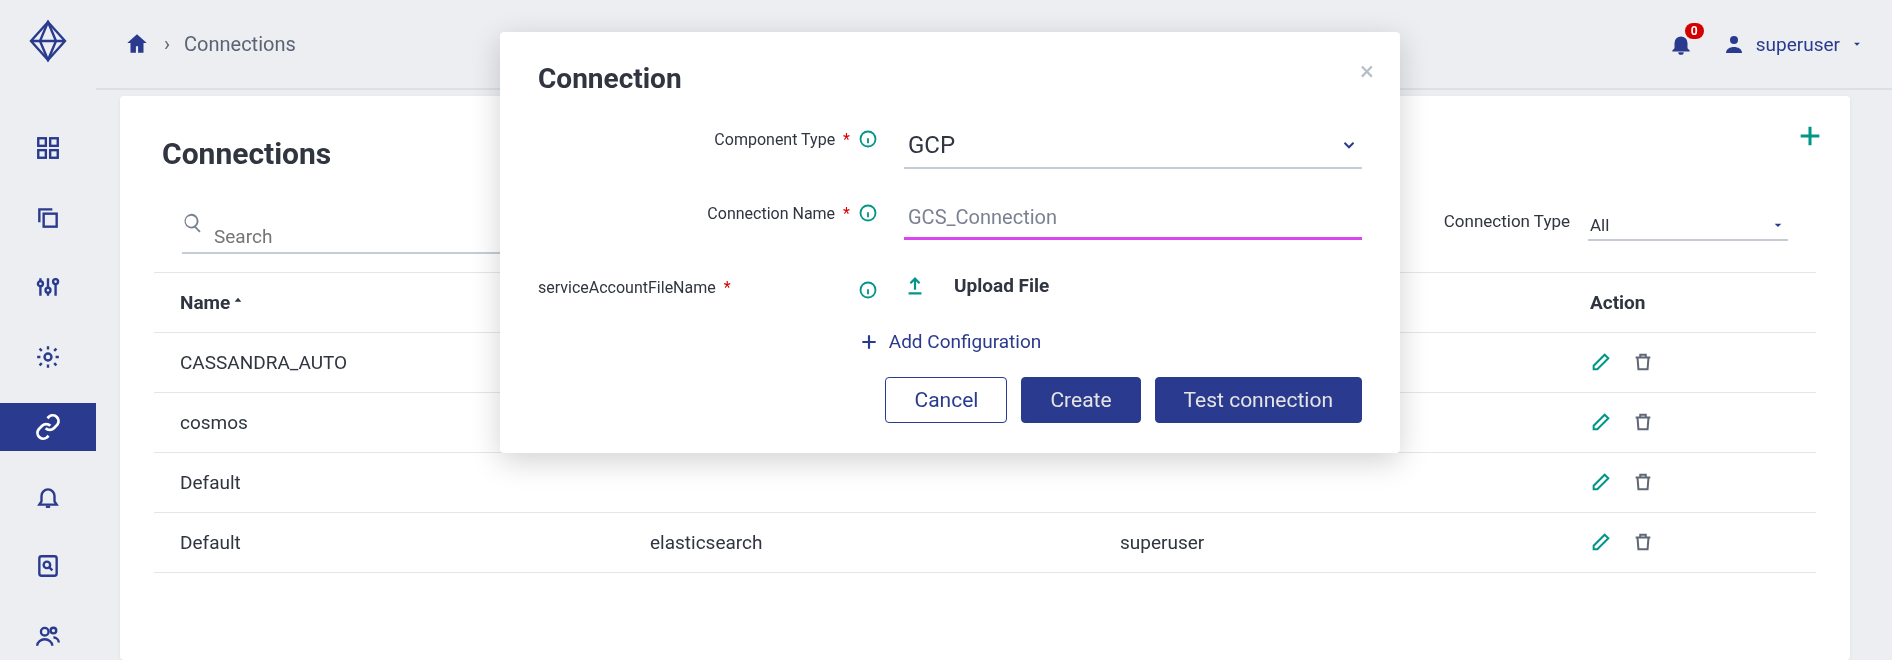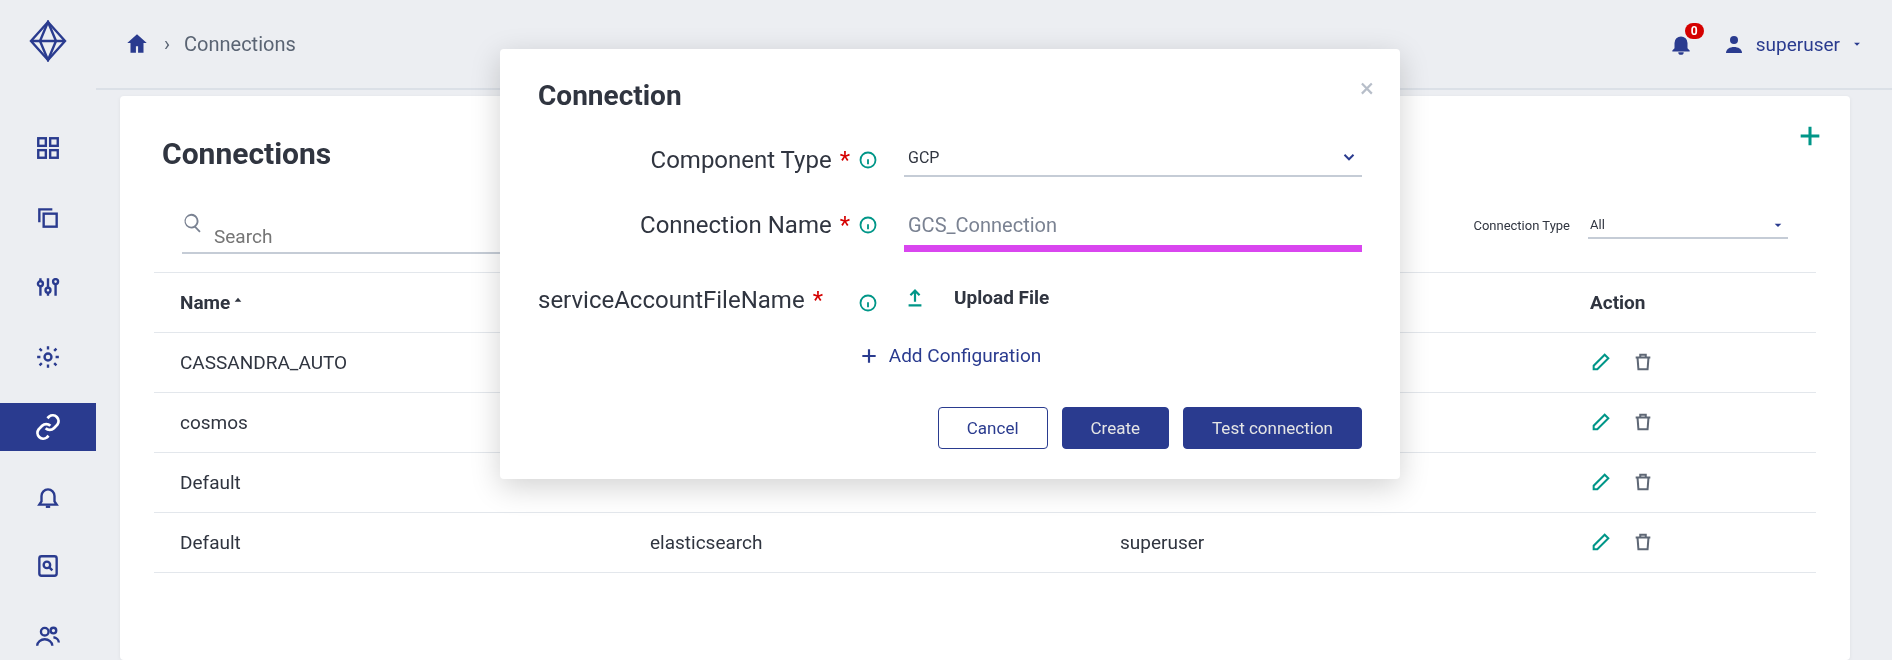--- a/index.html
+++ b/index.html
@@ -21,49 +21,49 @@
   .leftrail .nav-ic { width:96px; height:54px; display:flex; align-items:center; justify-content:center; color:#2a3b8f; }
   .leftrail .nav-ic.active { background:#2a3b8f; color:#fff; }
 
   
   .main { position:absolute; top:96px; left:120px; right:42px; bottom:0; background:#fff; border-radius:4px; box-shadow: 0 1px 4px rgba(0,0,0,0.06); padding: 24px 34px; }
   .main h1 { font-size:30px; font-weight:700; color:#303540; margin: 16px 0 26px 8px; }
   .main .add-ic { position:absolute; top:26px; right:26px; color:#009688; }
   .main .filters { display:flex; align-items:center; gap:40px; padding: 0 28px 18px 28px; justify-content: space-between;}
   .main .search { display:flex; align-items:center; border-bottom:2px solid #c5ccd6; width:320px; padding-bottom:4px; color:#7a8292; }
   .main .search input { border:none; outline:none; font-size:19px; color:#303540; flex:1; background:transparent;margin-top:28px; }
-  .main .ct-filter { display:flex; align-items:center; gap:18px; font-size:13px; color:#303540;}
+  .main .ct-filter { display:flex; align-items:flex-start; gap:18px; font-size:17px; color:#303540;}
   .main .ct-filter .sel { display:flex; align-items:center; justify-content:space-between; border-bottom:2px solid #c5ccd6; width:200px; padding: 4px 2px; color:#303540; }
 
   .table { width:100%; }
   .thead, .trow { display:grid; grid-template-columns: 1fr 1fr 1fr 200px; padding: 18px 26px; border-bottom:1px solid #e3e7ec; font-size:19px; color:#303540;}
   .thead { font-weight:700; border-top:1px solid #e3e7ec;}
   .thead .name-col { display:flex; align-items:center; }
   .trow .actions { display:flex; gap:20px; justify-content:flex-start; }
   .trow .actions .edit-ic { color:#009688; }
   .trow .actions .del-ic  { color:#5f6876; }
 
   
   .overlay { position:absolute; inset:0; background: rgba(0,0,0,0); }
-  .modal { position:absolute; top:49px; left:500px; width:900px; background:#fff; border-radius:4px; box-shadow: 0 8px 30px rgba(0,0,0,0.18); padding: 30px 38px 30px 38px; }
+  .modal { position:absolute; top:32px; left:500px; width:900px; background:#fff; border-radius:4px; box-shadow: 0 8px 30px rgba(0,0,0,0.18); padding: 30px 38px 30px 38px; }
   .modal h2 { font-size:28px; font-weight:700; color:#303540; margin-bottom: 30px; }
   .modal .close-ic { position:absolute; top:26px; right:26px; color:#b7bec9; font-size:26px; line-height:1; }
   .modal .row { display:flex; align-items:flex-start; margin-bottom: 30px; }
-  .modal .label { width: 340px; text-align:right; font-size:24px; color:#303540; display:flex; justify-content:flex-end; align-items:center; gap:8px; padding-top:4px; }
+  .modal .label { width: 340px; text-align:right; font-size:16px; color:#303540; display:flex; justify-content:flex-end; align-items:center; gap:8px; padding-top:4px; }
   .modal .req { color:#d50000; }
   .modal .info-ic { color:#009688; }
   .modal .field { flex:1; padding-left: 26px; }
-  .modal .select { display:flex; justify-content:space-between; border-bottom:2px solid #c5ccd6; padding: 6px 4px 8px 4px; font-size:16px; color:#303540;}
+  .modal .select { display:flex; align-items:center; justify-content:space-between; border-bottom:2px solid #c5ccd6; padding: 6px 4px 8px 4px; font-size:24px; color:#303540;}
   .modal .select .caret { color:#2a3b8f; }
-  .modal .textin { width:100%; border:none; border-bottom:7px solid #d946ef; outline:none; font-size:20px; color:#7a8292; padding: 6px 4px 8px 4px; background:transparent; }
+  .modal .textin { width:100%; border:none; border-bottom:3px solid #d946ef; outline:none; font-size:20px; color:#7a8292; padding: 6px 4px 8px 4px; background:transparent; }
   .modal .upload { display:flex; align-items:center; gap:28px; font-size:19px; font-weight:700; color:#303540; padding-top:4px; }
   .modal .upload .up-ic { color:#009688; }
   .modal .addcfg { display:flex; align-items:center; justify-content:center; gap:10px; color:#2a3b8f; font-size:19px; margin: 6px 0 24px 0;}
   .modal .footer { display:flex; justify-content:flex-end; gap:14px; }
-  .btn { font-size:17px; padding: 10px 28px; border-radius:4px; cursor:pointer;margin-top:16px; }
+  .btn { font-size:21px; padding: 10px 28px; border-radius:4px; cursor:pointer; }
   .btn.outline { background:#fff; border:1.5px solid #2a3b8f; color:#2a3b8f; }
   .btn.solid   { background:#2a3b8f; border:1.5px solid #2a3b8f; color:#e5e5e5; }
 
   svg { display:block; }
 </style>
 </head>
 <body>
 
 <div class="leftrail">
   <div class="logo">

